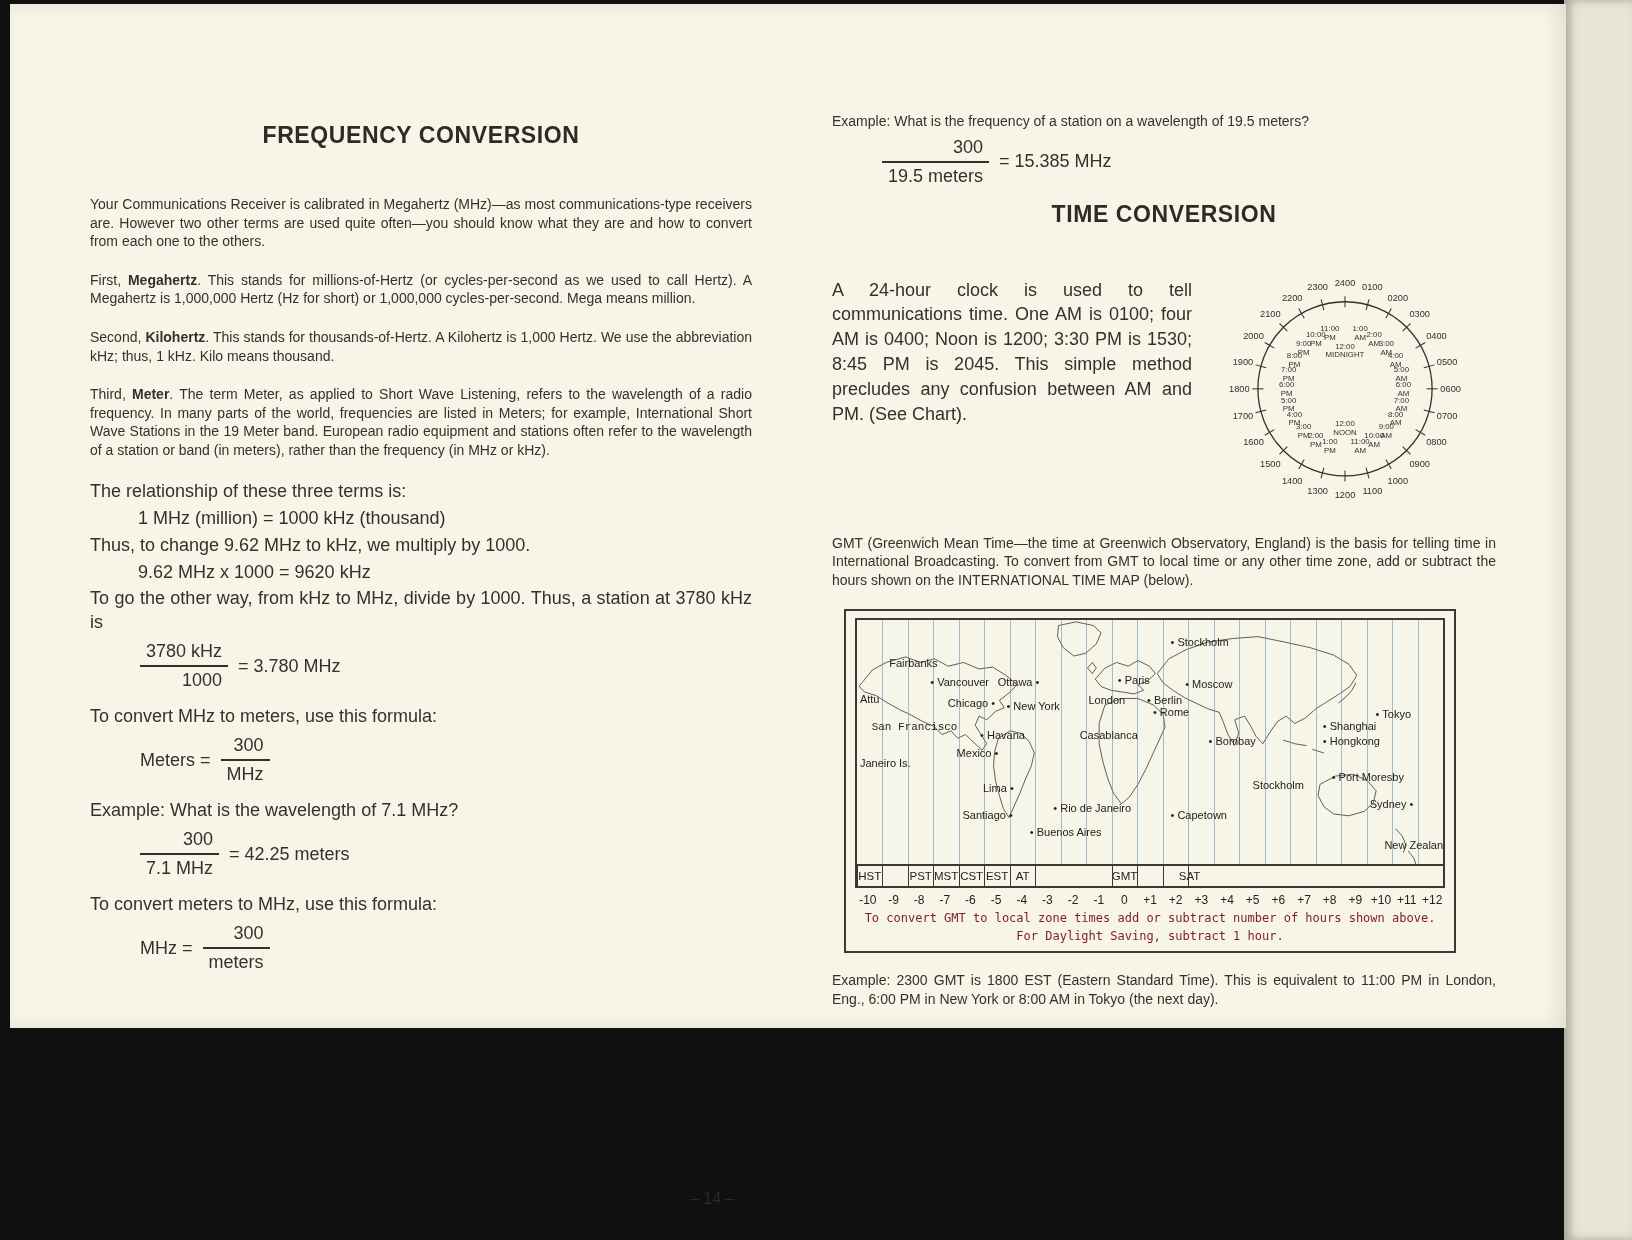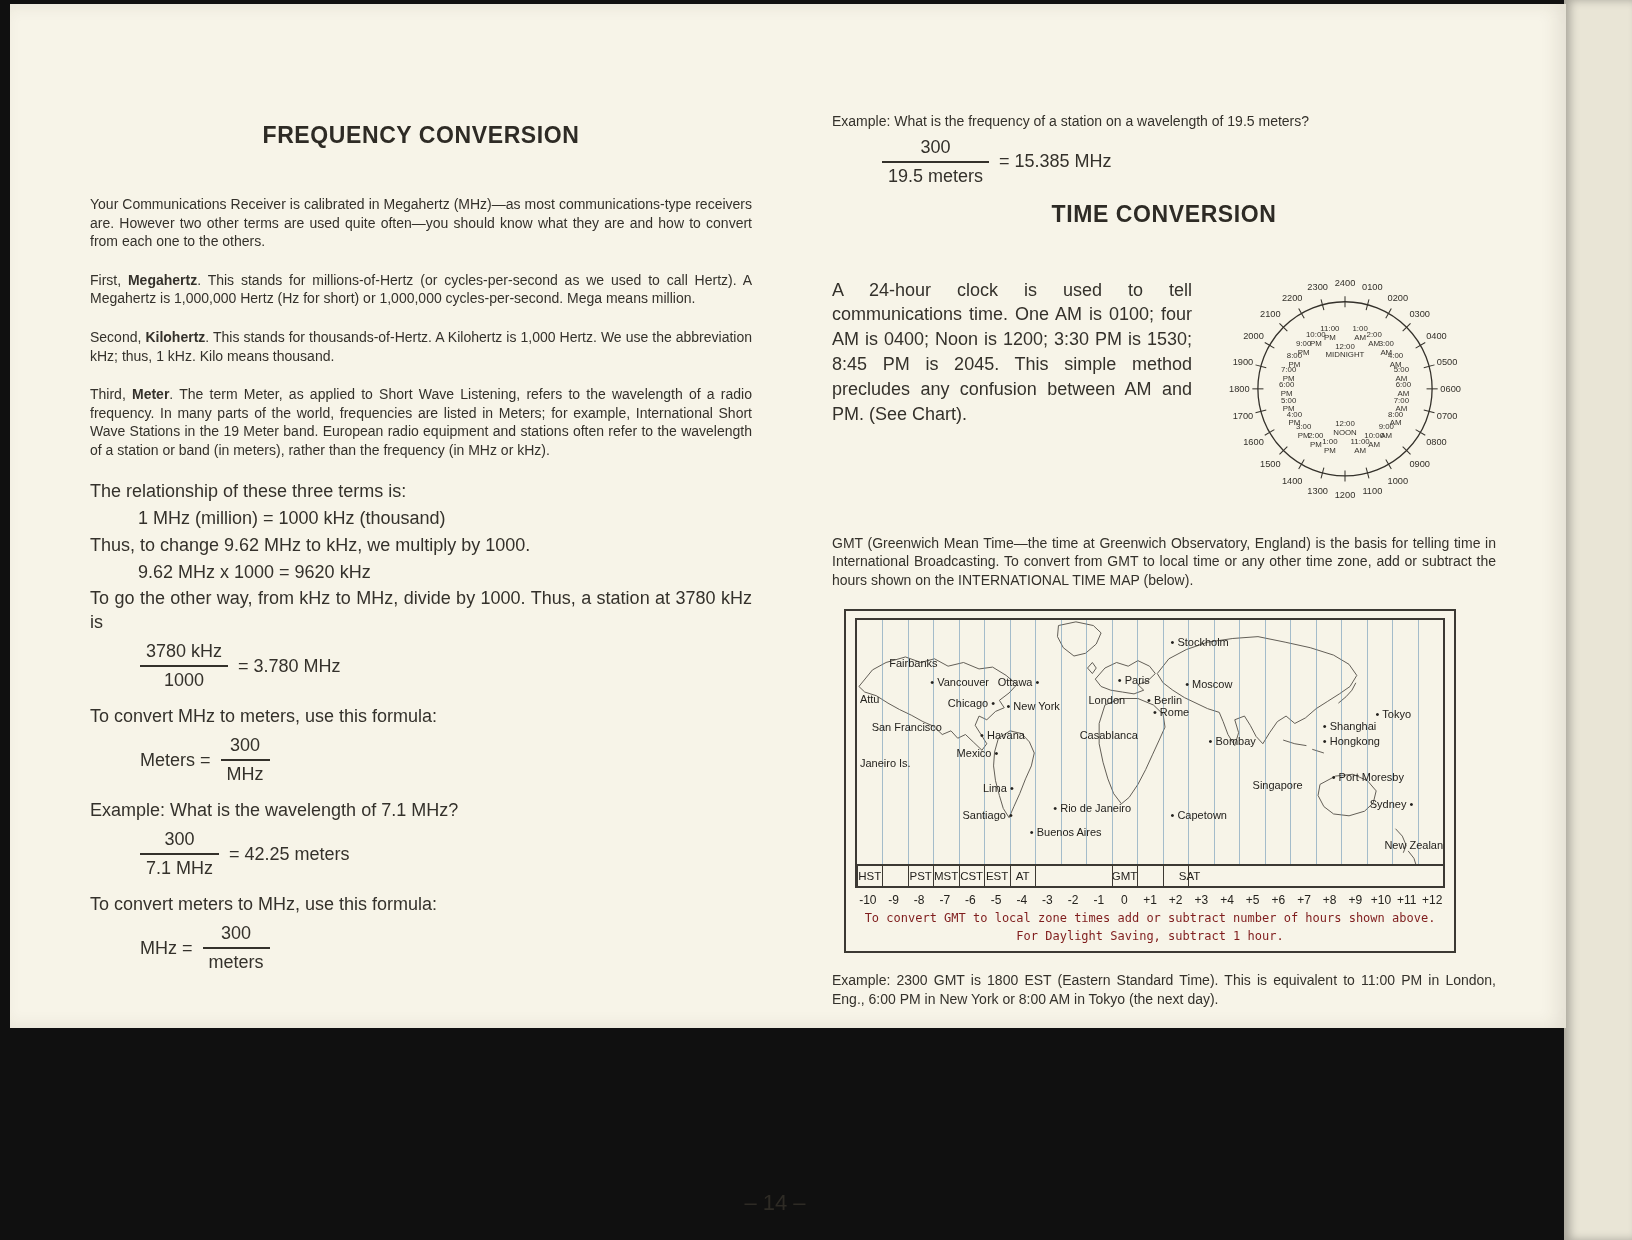--- a/index.html
+++ b/index.html
@@ -17,21 +17,21 @@
   h2.doc-h { margin:10px 0 18px; }
 
   p.body-p { font-size:14px; line-height:1.33; text-align:justify; margin-bottom:20px; }
   .line { font-size:18px; line-height:1.33; margin-bottom:3px; }
   .just { text-align:justify; }
   .indent1 { padding-left:48px; }
 
   .frac-row { display:flex; align-items:center; font-size:18px; margin:6px 0 14px 50px; }
   .lhs { margin-right:10px; }
   .result { margin-left:10px; }
-  .frac { display:inline-block; text-align:center; vertical-align:middle; }
+  .frac { display:inline-block; text-align:right; vertical-align:middle; }
   .frac .num { display:block; padding:0 6px 3px; }
   .frac .den { display:block; padding:3px 6px 0; border-top:2px solid #34312b; }
 
   .time-row { display:flex; margin-bottom:6px; }
   .time-text { width:360px; font-size:18px; line-height:1.38; text-align:justify; margin-top:32px; }
   .clock-wrap { flex:1; display:flex; justify-content:flex-end; padding-right:12px; }
   .clock-wrap svg { width:278px; height:282px; }
 
   .map-outer { border:2px solid #3c3933; margin:10px 40px 0 12px; padding:7px 9px 6px; background:#f7f4e8; }
   .map-inner { position:relative; height:270px; border:2px solid #3c3933; overflow:hidden; }
@@ -39,21 +39,21 @@
   .zone-line { position:absolute; top:0; bottom:22px; width:1px; background:rgba(96,142,176,0.55); }
   .city { position:absolute; transform:translateY(-50%); font-size:11px; white-space:nowrap; color:#24221e; }
   .zone-strip { position:absolute; left:0; right:0; bottom:0; height:22px; border-top:2px solid #3c3933; background:#f7f4e8; }
   .zone-strip .zl { position:absolute; top:4px; transform:translateX(-50%); font-size:11.5px; color:#24221e; }
   .zone-strip .zdiv { position:absolute; top:0; bottom:0; width:1px; background:#3c3933; }
   .tz-numbers { display:flex; margin-top:5px; }
   .tz-numbers span { flex:1; text-align:center; font-size:12px; color:#24221e; }
   .map-captions { text-align:center; font-family:"DejaVu Sans Mono", monospace; font-size:12px; line-height:1.5; margin-top:2px; color:#7f1d1d; }
 
   .bottom-example { margin-top:18px; }
-  .page-number { position:absolute; left:680px; top:1186px; width:170px; text-align:center; font-size:22px; color:#2e2b25; }
+  .page-number { position:absolute; left:680px; top:1186px; width:170px; font-size:16px; color:#2e2b25; }
 </style>
 </head>
 <body>
 
 <div class="next-page-sliver"></div>
 
 <div class="page">
 
   <div class="col col-left">
     <h1 class="doc-h">FREQUENCY CONVERSION</h1>
@@ -280,30 +280,30 @@
           <span class="city" style="left: 24%; top: 23%;">Ottawa •</span>
           <span class="city" style="left: 44.5%; top: 22.5%;">• Paris</span>
           <span class="city" style="left: 56%; top: 24%;">• Moscow</span>
           <span class="city" style="left: 0.5%; top: 29.5%;">Attu</span>
           <span class="city" style="left: 15.5%; top: 31%;">Chicago •</span>
           <span class="city" style="left: 25.5%; top: 32%;">• New York</span>
           <span class="city" style="left: 39.5%; top: 30%;">London</span>
           <span class="city" style="left: 49.5%; top: 30%;">• Berlin</span>
           <span class="city" style="left: 50.5%; top: 34.5%;">• Rome</span>
           <span class="city" style="left: 88.5%; top: 35%;">• Tokyo</span>
-          <span class="city" style="left: 2.5%; top: 40%;">San Francisco</span>
+          <span class="city" style="left: 2.5%; top: 40%; font-family: Liberation Mono, monospace;">San Francisco</span>
           <span class="city" style="left: 79.5%; top: 39.5%;">• Shanghai</span>
           <span class="city" style="left: 21%; top: 43%;">• Havana</span>
           <span class="city" style="left: 38%; top: 43%;">Casablanca</span>
           <span class="city" style="left: 79.5%; top: 45.5%;">• Hongkong</span>
           <span class="city" style="left: 60%; top: 45.5%;">• Bombay</span>
           <span class="city" style="left: 17%; top: 50%;">Mexico •</span>
           <span class="city" style="left: 0.5%; top: 53.5%;">Janeiro Is.</span>
           <span class="city" style="left: 21.5%; top: 63%;">Lima •</span>
-          <span class="city" style="left: 67.5%; top: 62%;">Singapore</span>
+          <span class="city" style="left: 67.5%; top: 62%;">Stockholm</span>
           <span class="city" style="left: 81%; top: 59%;">• Port Moresby</span>
           <span class="city" style="left: 18%; top: 73%;">Santiago •</span>
           <span class="city" style="left: 33.5%; top: 70.5%;">• Rio de Janeiro</span>
           <span class="city" style="left: 53.5%; top: 73%;">• Capetown</span>
           <span class="city" style="left: 87.5%; top: 69%;">Sydney •</span>
           <span class="city" style="left: 29.5%; top: 79.5%;">• Buenos Aires</span>
           <span class="city" style="left: 90%; top: 84.5%;">New Zealand</span>
         </div>
       <div class="tz-numbers" id="tz-numbers">
           <span>-10</span>

